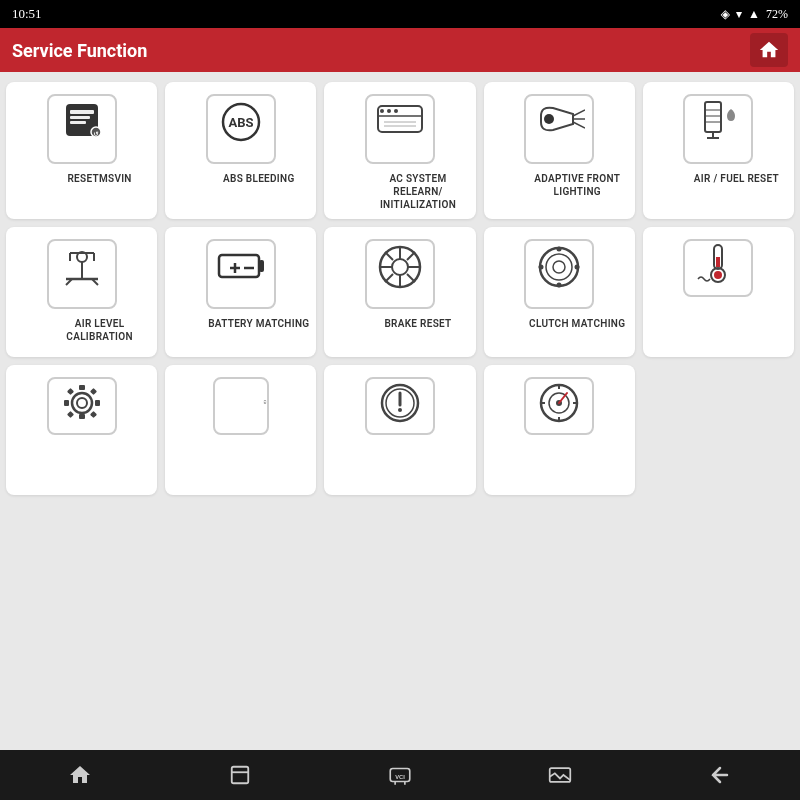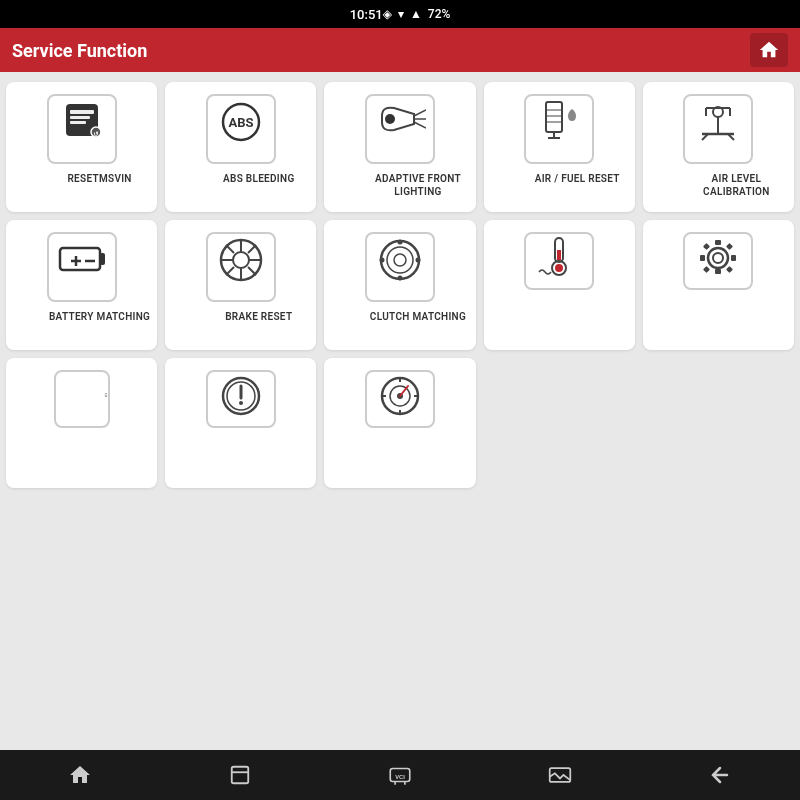--- a/index.html
+++ b/index.html
@@ -11,24 +11,25 @@
       overflow: hidden;
     }
 
     
     .status-bar {
       background: #000;
       color: #fff;
       height: 28px;
       display: flex;
       align-items: center;
-      justify-content: center;
+      justify-content: space-between;
       padding: 0 12px;
       font-size: 13px;
       font-weight: 500;
+      font-family: Liberation Serif, serif;
     }
     .status-bar-left { display: flex; align-items: center; gap: 6px; }
     .status-bar-right { display: flex; align-items: center; gap: 6px; font-size: 12px; }
 
     
     .header {
       background: #c0262e;
       height: 44px;
       display: flex;
       align-items: center;
@@ -172,20 +173,34 @@
     <div class="service-card">
       <div class="card-icon-box">
         <svg width="52" height="52" viewBox="0 0 52 52" fill="none">
           <circle cx="26" cy="26" r="18" stroke="#333" stroke-width="2.5" fill="none"></circle>
           <text x="26" y="31" text-anchor="middle" font-size="13" font-weight="bold" fill="#333">ABS</text>
         </svg>
       </div>
       <span class="card-label">ABS BLEEDING</span>
     </div>
 
+    <div class="service-card">
+      <div class="card-icon-box">
+        <svg width="52" height="46" viewBox="0 0 52 46" fill="none">
+          <rect x="4" y="10" width="44" height="26" rx="4" stroke="#444" stroke-width="2" fill="none"></rect>
+          <line x1="4" y1="20" x2="48" y2="20" stroke="#444" stroke-width="1.5"></line>
+          <line x1="10" y1="26" x2="42" y2="26" stroke="#aaa" stroke-width="1"></line>
+          <line x1="10" y1="30" x2="42" y2="30" stroke="#aaa" stroke-width="1"></line>
+          <circle cx="8" cy="15" r="2" fill="#444"></circle>
+          <circle cx="15" cy="15" r="2" fill="#444"></circle>
+          <circle cx="22" cy="15" r="2" fill="#444"></circle>
+        </svg>
+      </div>
+      <span class="card-label">AC SYSTEM RELEARN/ INITIALIZATION</span>
+    </div>
 
     <div class="service-card">
       <div class="card-icon-box">
         <svg width="52" height="46" viewBox="0 0 52 46" fill="none">
 
           <path d="M8 20 Q8 10 20 12 L40 18 L40 28 L20 34 Q8 36 8 26 Z" stroke="#444" stroke-width="2" fill="none"></path>
 
           <line x1="40" y1="20" x2="52" y2="14" stroke="#444" stroke-width="1.5"></line>
           <line x1="40" y1="23" x2="52" y2="23" stroke="#444" stroke-width="1.5"></line>
           <line x1="40" y1="26" x2="52" y2="32" stroke="#444" stroke-width="1.5"></line>

